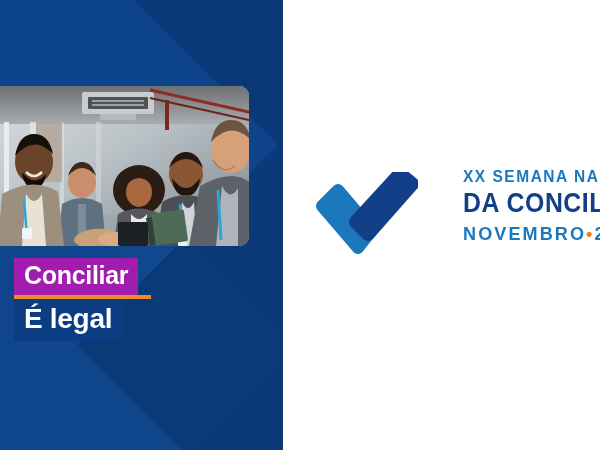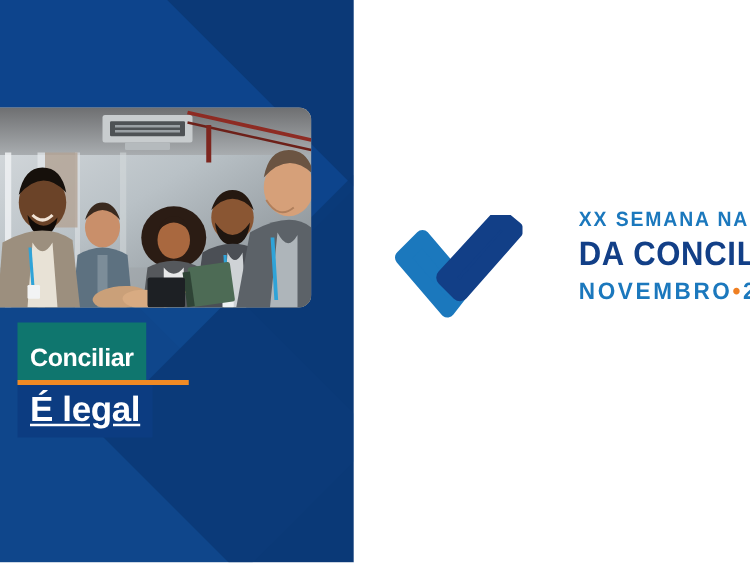--- a/index.html
+++ b/index.html
@@ -43,25 +43,25 @@
   }
   .photo svg{ display:block; width:249px; height:160px; }
 
   
   .banner{ position:absolute; left:14px; top:258px; z-index:6; }
   .band{
     display:inline-block; color:#ffffff; font-weight:bold;
     letter-spacing:-0.3px; line-height:1;
   }
   .band1{
-    background:#0f766e; font-size:20px; padding:19px 10px 7px 10px;
+    background:#a21caf; font-size:25px; padding:5px 10px 7px 10px;
   }
   .rulebar{ width:137px; height:4px; background:#f08a24; }
   .band2{
-    background:#0c3c81; font-size:28px; padding:6px 10px 8px 10px;text-decoration:underline;
+    background:#0c3c81; font-size:28px; padding:6px 10px 8px 10px;
   }
 
   
   .right{ position:absolute; left:283px; top:0; width:317px; height:450px; background:#fff; }
 
   .logo-row{ position:absolute; left:33px; top:168px; width:300px; height:110px; }
   .check{ position:absolute; left:0; top:4px; width:102px; height:92px; }
   .check svg{ display:block; }
 
   .titles{ position:absolute; left:147px; top:0; width:200px; }

